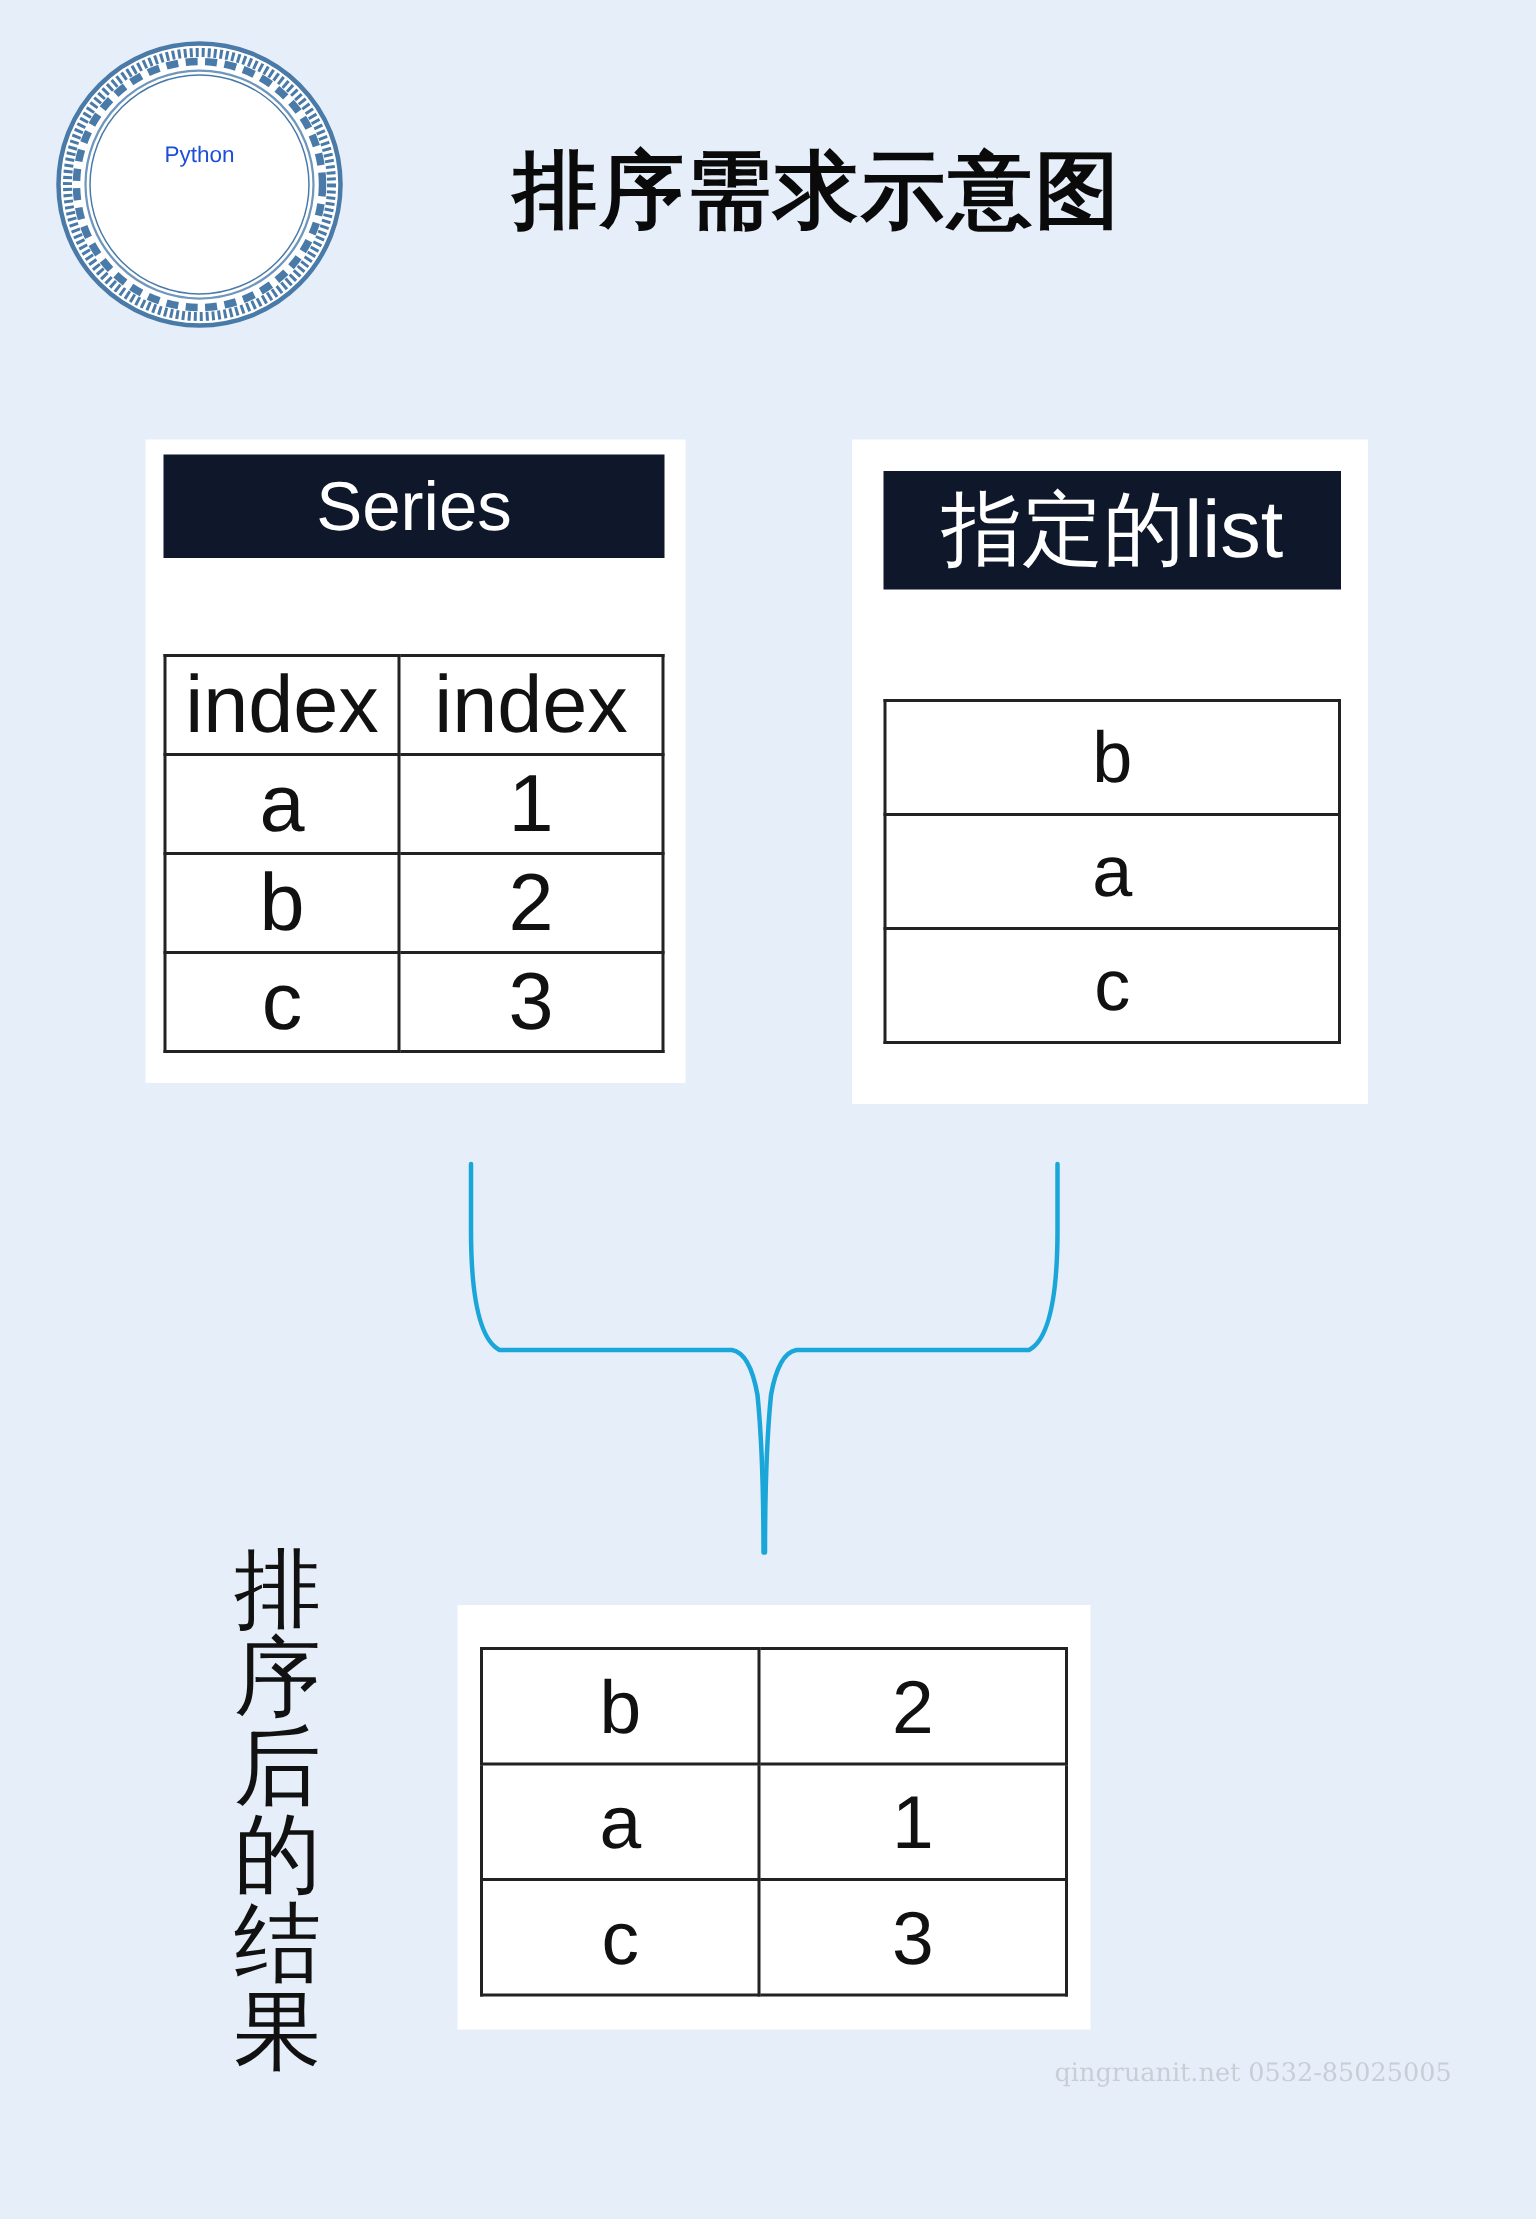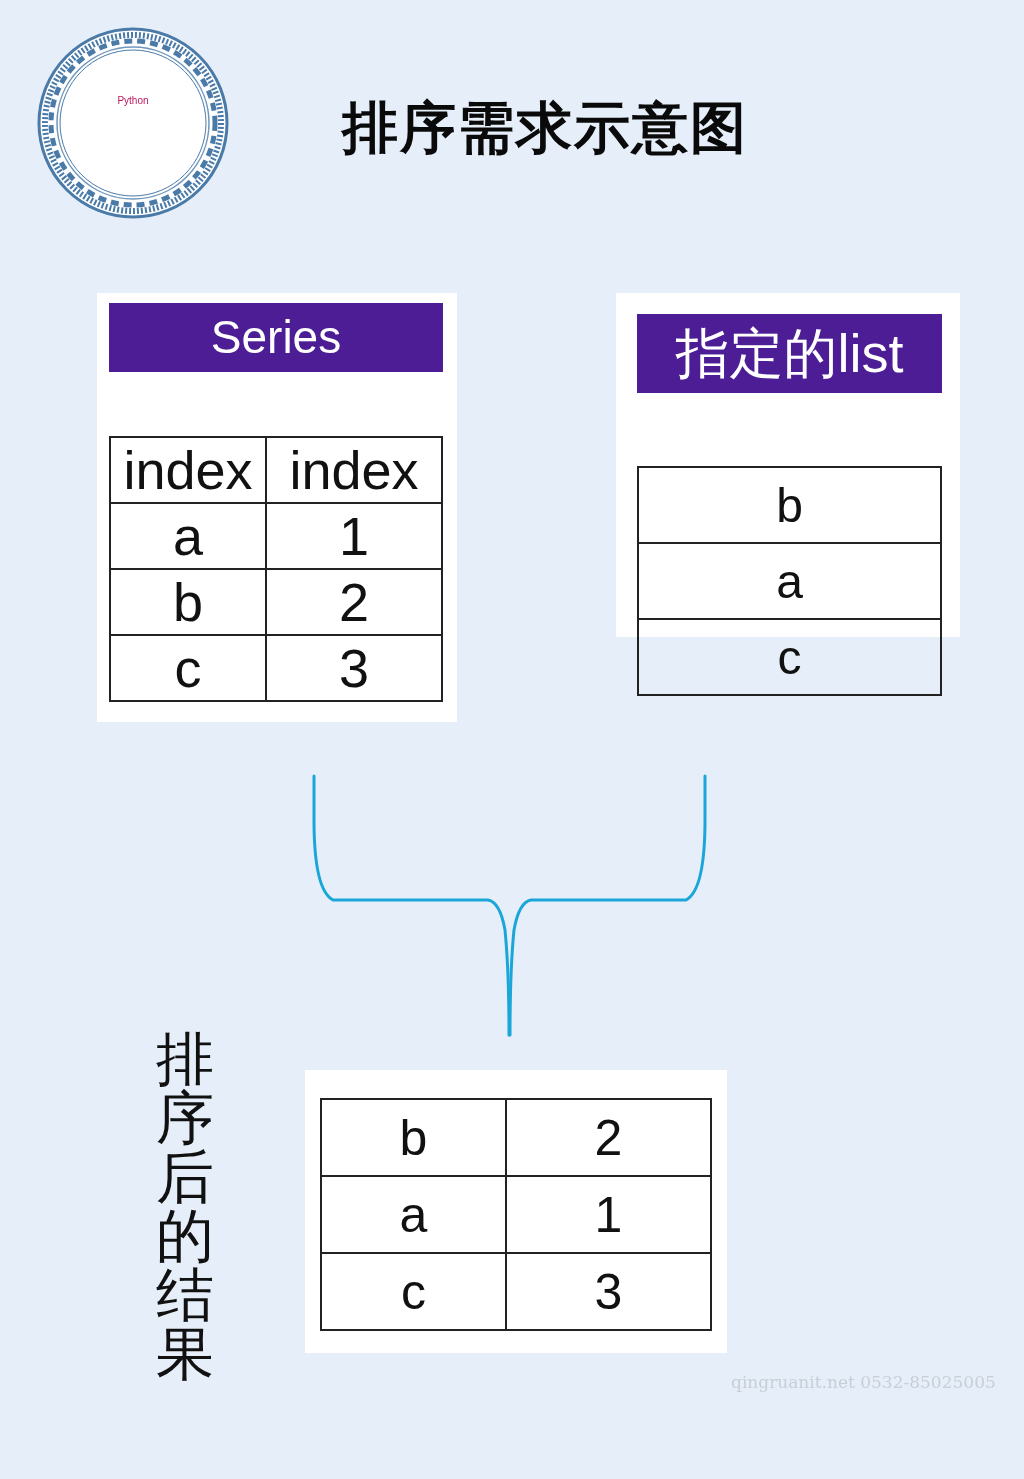--- a/index.html
+++ b/index.html
@@ -23,22 +23,22 @@
     }
     .logo svg { width: 100%; height: 100%; display: block; }
     .logo-text {
       position: absolute;
       left: 0; right: 0;
       text-align: center;
     }
     .logo-python {
       top: 68px;
       font-family: "Liberation Sans", sans-serif;
-      font-size: 10px;
-      color: #be185d;
+      font-size: 15px;
+      color: #1d4ed8;
     }
     .logo-cn {
       top: 84px;
       font-family: "DejaVu Serif", "Liberation Serif", serif;
       font-size: 27px;
       font-weight: bold;
       color: #111;
       letter-spacing: 1px;
     }
 
@@ -51,26 +51,26 @@
       letter-spacing: 2px;
       line-height: 72px;
       margin-left: 16px;
     }
 
     
     .panel {
       background: #ffffff;
     }
     .panel-series { left: 97px; top: 293px; width: 360px; height: 429px; }
-    .panel-list { left: 568px; top: 293px; width: 344px; height: 344px; margin-left: 48px; }
+    .panel-list { left: 568px; top: 293px; width: 344px; height: 443px; }
     .panel-result { left: 305px; top: 1070px; width: 422px; height: 283px; }
 
     .header-bar {
       position: absolute;
-      background: #4c1d95;
+      background: #0f172a;
       color: #ffffff;
       text-align: center;
       font-family: "Liberation Sans", sans-serif;
     }
     .series-header {
       left: 12px; top: 10px; width: 334px; height: 69px;
       font-size: 46px; line-height: 69px;
     }
     .list-header {
       left: 21px; top: 21px; width: 305px; height: 79px;
@@ -112,21 +112,21 @@
       width: 66px;
       font-size: 58px;
       line-height: 59px;
       color: #111;
       text-align: center;
       word-break: break-all;
     }
 
     
     .watermark {
-      left: 731px; top: 1372px;
+      left: 703px; top: 1372px;
       font-family: "DejaVu Serif", "Liberation Serif", serif;
       font-size: 17px;
       color: #c9ced6;
       white-space: nowrap;
     }
   </style>
 </head>
 <body>
 
 <div class="abs logo">

